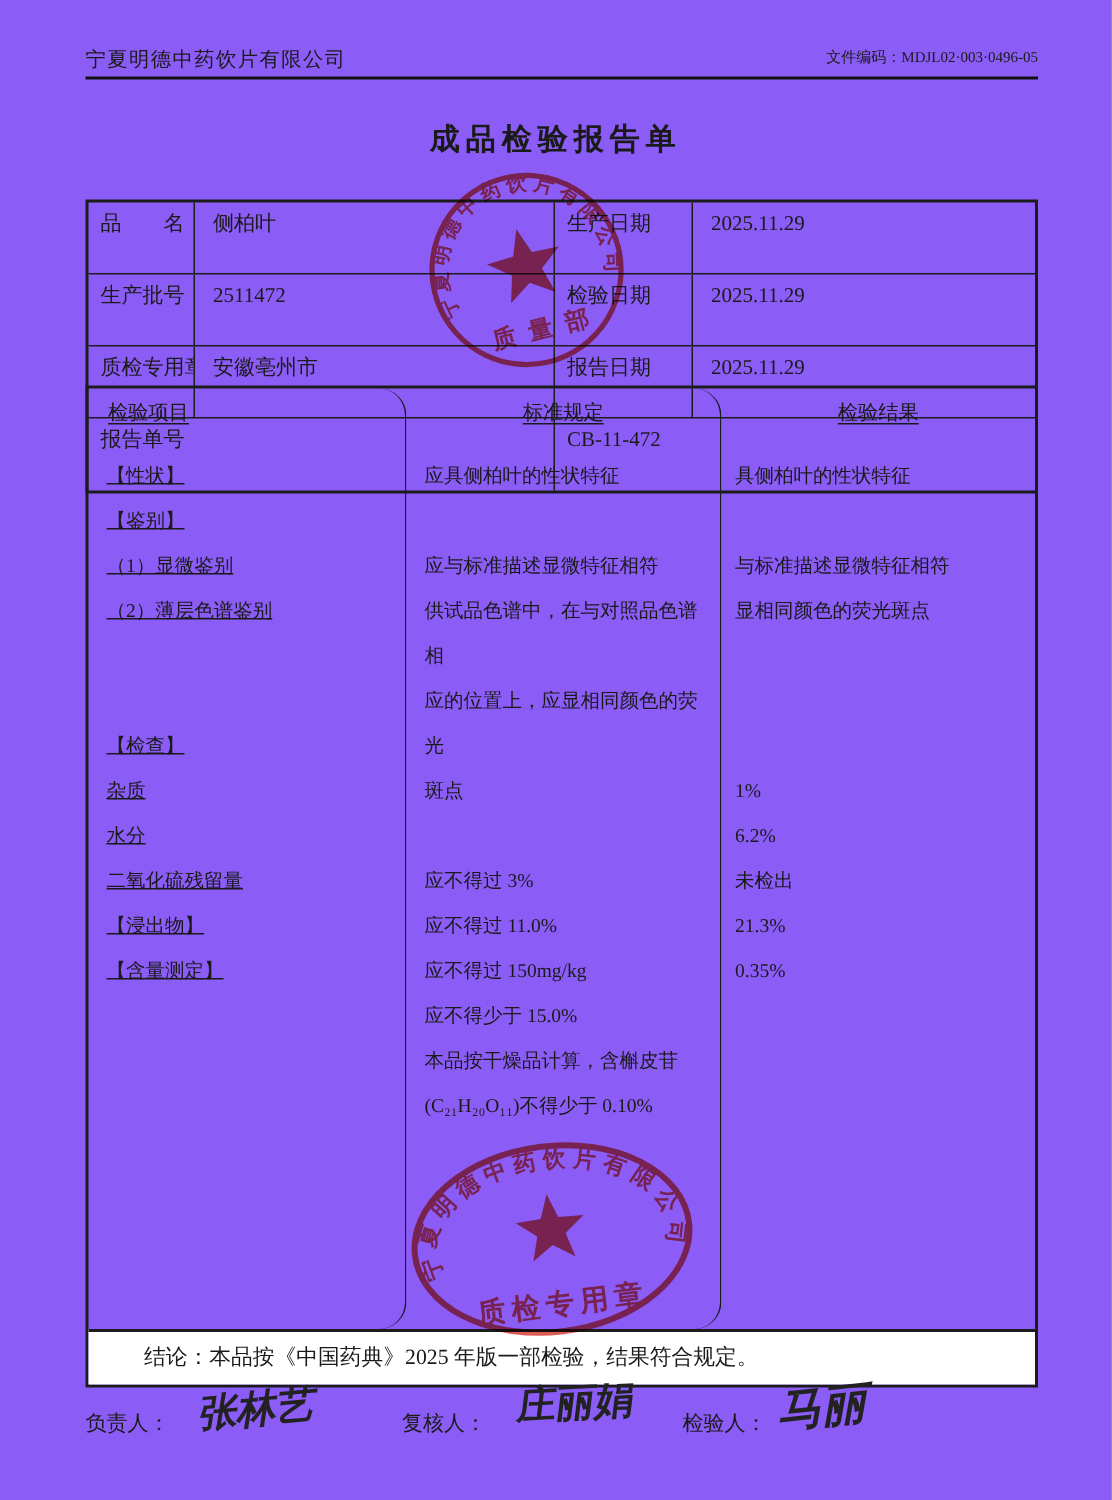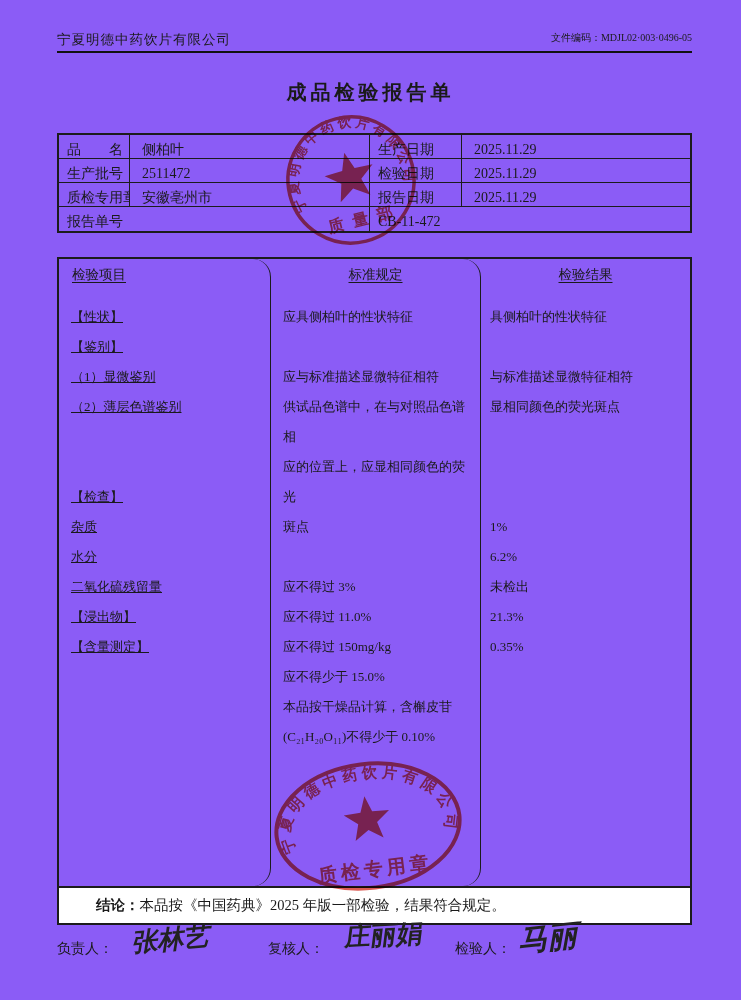--- a/index.html
+++ b/index.html
@@ -11,21 +11,21 @@
   }
   
   .hdr-company{position:absolute;left:57px;top:31px;font-size:13.5px;letter-spacing:1px;}
   .hdr-code{position:absolute;right:49px;top:31px;font-size:10px;}
   .hdr-rule{position:absolute;left:57px;top:51px;width:635px;height:2px;background:#111;}
   
   .doc-title{position:absolute;left:0;top:79px;width:100%;text-align:center;
     font-size:20px;font-weight:bold;letter-spacing:4px;}
   
   .info-table{position:absolute;left:57px;top:133px;width:635px;border:2px solid #1c1c1c;box-sizing:border-box;}
-  .info-row{display:flex;height:24px;line-height:29px;border-bottom:1px solid #1c1c1c;box-sizing:border-box;font-size:14px;}
+  .info-row{display:flex;height:48px;line-height:29px;border-bottom:1px solid #1c1c1c;box-sizing:border-box;font-size:14px;}
   .info-row:last-child{border-bottom:none;}
   .ic{box-sizing:border-box;border-right:1px solid #1c1c1c;padding:0 6px 0 8px;overflow:hidden;white-space:nowrap;}
   .ic-label{width:71px;}
   .ic-label.just{text-align:justify;text-align-last:justify;}
   .ic-value{width:240px;padding-left:12px;}
   .ic-label2{width:92px;}
   .ic-value2{flex:1;border-right:none;padding-left:12px;}
   .ic-left{width:311px;padding-left:8px;}
   .ic-right{flex:1;border-right:none;padding-left:8px;}
   
@@ -39,21 +39,21 @@
   .col-head{height:43px;padding-top:7px;box-sizing:border-box;font-size:13.5px;}
   .col-head span{text-decoration:underline;text-underline-offset:3px;}
   .col1 .col-head{padding-left:13px;}
   .col2 .col-head,.col3 .col-head{text-align:center;}
   .col-body{white-space:pre-line;line-height:30px;}
   .col1 .col-body{padding-left:12px;text-decoration:underline;}
   .col2 .col-body{padding-left:12px;padding-right:4px;}
   .col3 .col-body{padding-left:9px;}
   .conclusion-row{position:absolute;left:0;right:0;bottom:0;height:37px;box-sizing:border-box;
     border-top:2px solid #1c1c1c;line-height:34px;padding-left:37px;font-size:14.5px;background:#fff;}
-  .conclusion-row .c-label{font-weight:bold;}
+  .conclusion-row .c-label{font-weight:normal;}
   
   .sig-label{position:absolute;font-size:14px;}
   .sig{position:absolute;font-size:26px;font-weight:bold;color:#222;
     font-family:"DejaVu Sans",sans-serif;white-space:nowrap;}
   .sig1{left:133px;top:922px;transform:rotate(-5deg) skewX(-14deg);}
   .sig2{left:345px;top:918px;transform:rotate(-3deg) skewX(-10deg);}
   .sig3{left:520px;top:918px;transform:rotate(-6deg) skewX(-16deg);font-size:30px;}
   
   .stamp{position:absolute;mix-blend-mode:multiply;opacity:.88;}
   .stamp-top{left:281px;top:110px;transform:rotate(-14deg);}

